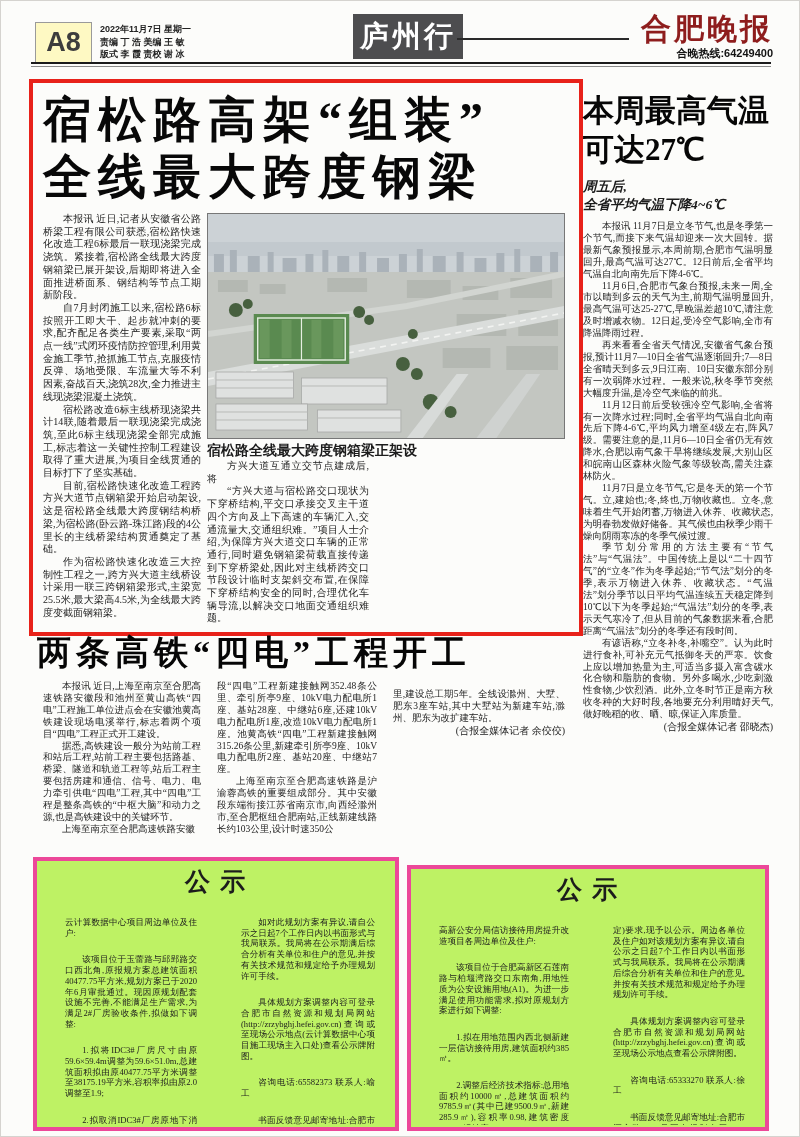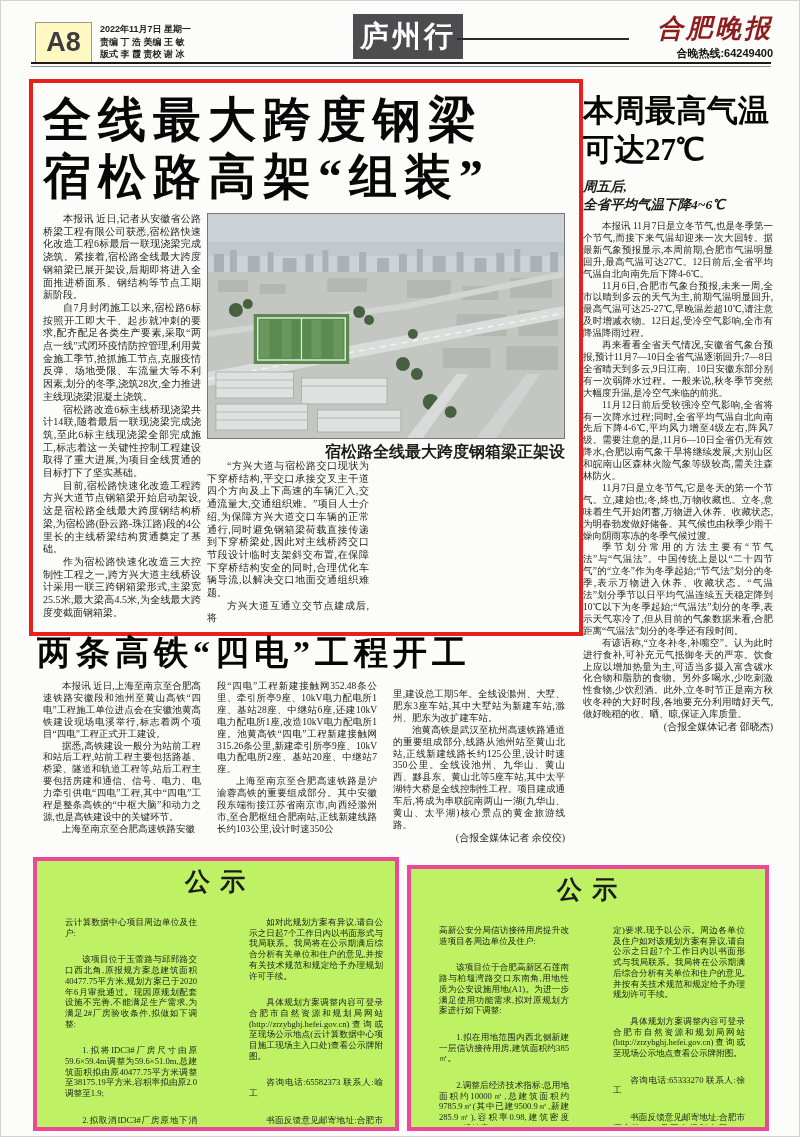--- a/index.html
+++ b/index.html
@@ -11,36 +11,36 @@
          display:flex;align-items:center;justify-content:center;
          font-family:"Liberation Sans",sans-serif;font-weight:bold;font-size:27px;color:#3d3d3d;}
   .meta{left:99px;top:22px;width:240px;font-family:"Liberation Sans",sans-serif;
         font-size:9px;line-height:12.5px;font-weight:bold;color:#222;}
   .meta p{margin:0;text-indent:0;}
   .sectionbox{left:352px;top:13px;width:110px;height:45px;background:#4d4d4f;color:#fff;
               display:flex;align-items:center;justify-content:center;
               font-weight:bold;font-size:29px;letter-spacing:3px;}
   .ruleMid{left:456px;top:37px;width:172px;height:2px;background:#2a2a2a;}
   .masthead{left:620px;top:13px;width:152px;text-align:right;color:#8e1d1d;
-            font-weight:bold;font-size:26px;line-height:30px;letter-spacing:3px;
-            font-style:italic;}
+            font-weight:bold;font-size:30px;line-height:30px;letter-spacing:3px;
+            }
   .hotline{left:620px;top:45px;width:152px;text-align:right;
            font-family:"Liberation Sans",sans-serif;font-size:11px;font-weight:bold;color:#131313;}
   .ruleHeader{left:30px;top:61px;width:740px;height:2px;background:#1b1b1b;}
   .ruleHeader2{left:30px;top:65px;width:740px;height:1px;background:#8a8a8a;}
   
   .hlbox{left:28px;top:78px;width:546px;height:549px;border:4px solid #e8221a;background:transparent;}
   .mainHead{left:42px;top:90px;width:525px;font-weight:bold;font-size:48px;line-height:57px;
             letter-spacing:7px;color:#080808;}
   .bodycol{font-size:10px;line-height:12.7px;text-align:justify;overflow:hidden;}
   .bodycol p{margin:0;text-indent:2em;}
   .cont p:first-child{text-indent:0;}
   .mcol1{left:42px;top:212px;width:158px;height:410px;}
   .photo{left:206px;top:212px;width:358px;height:226px;border:1px solid #777;box-sizing:border-box;}
-  .caption{left:206px;top:441px;width:358px;text-align:right;font-weight:bold;font-size:16px;}
+  .caption{left:206px;top:441px;width:358px;text-align:left;font-weight:bold;font-size:14px;}
   .mcol2{left:206px;top:459px;width:162px;height:164px;}
   .mcol3{left:390px;top:459px;width:174px;height:164px;}
   .byline{text-align:right;text-indent:0 !important;font-size:10px;}
   
   .railHead{left:36px;top:629px;width:540px;font-weight:bold;font-size:34px;letter-spacing:5px;color:#060606;}
   .rcol1{left:42px;top:680px;width:158px;height:172px;}
   .rcol2{left:216px;top:680px;width:160px;height:172px;}
   .rcol3{left:392px;top:680px;width:172px;height:172px;margin-top:8px;}
   .rcol1,.rcol2,.rcol3{font-size:9.5px;line-height:11.9px;}
   
@@ -49,21 +49,21 @@
   .wBody{left:582px;top:220px;width:190px;height:624px;font-size:9.5px;line-height:11.9px;}
   
   .noticebox{border:4px solid #ec4899;background:#bef264;box-sizing:border-box;}
   .n1{left:32px;top:856px;width:366px;height:274px;}
   .n2{left:406px;top:864px;width:362px;height:266px;}
   .ntitle{position:absolute;left:0;top:4px;width:100%;text-align:center;
           font-weight:bold;font-size:25px;letter-spacing:2px;}
   .ncol{position:absolute;font-size:8.6px;line-height:10.7px;text-align:justify;overflow:hidden;}
   .ncol p{margin:16px;text-indent:2em;}
   .n1 .nc1{left:12px;top:40px;width:164px;height:224px;}
-  .n1 .nc2{left:196px;top:40px;width:166px;height:224px;}
+  .n1 .nc2{left:188px;top:40px;width:166px;height:224px;}
   .n2 .nc1{left:12px;top:40px;width:162px;height:216px;}
   .n2 .nc2{left:186px;top:40px;width:164px;height:216px;}
   .sig{text-align:right;text-indent:0 !important;font-weight:bold;}
 </style>
 </head>
 <body>
 
 <div class="page">
 
   <div class="abs a8box">
@@ -79,27 +79,27 @@
   </div>
   <div class="abs ruleMid"></div>
   <div class="abs masthead">合肥晚报</div>
   <div class="abs hotline">合晚热线:64249400</div>
   <div class="abs ruleHeader"></div>
   <div class="abs ruleHeader2"></div>
 
   <div class="abs hlbox"></div>
 
   <div class="abs mainHead">
+    <div>宿松路高架“组装”</div>
     <div>全线最大跨度钢梁</div>
-    <div>宿松路高架“组装”</div>
   </div>
 
   <div class="abs bodycol mcol1">
       <p>本报讯 近日,记者从安徽省公路桥梁工程有限公司获悉,宿松路快速化改造工程6标最后一联现浇梁完成浇筑。紧接着,宿松路全线最大跨度钢箱梁已展开架设,后期即将进入全面推进桥面系、钢结构等节点工期新阶段。</p>
-      <p>自7月封闭施工以来,宿松路6标按照开工即大干、起步就冲刺的要求,配齐配足各类生产要素,采取“两点一线”式闭环疫情防控管理,利用黄金施工季节,抢抓施工节点,克服疫情反弹、场地受限、车流量大等不利因素,划分的冬季,浇筑28次,全力推进主线现浇梁混凝土浇筑。</p>
+      <p>自7月封闭施工以来,宿松路6标按照开工即大干、起步就冲刺的要求,配齐配足各类生产要素,采取“两点一线”式闭环疫情防控管理,利用黄金施工季节,抢抓施工节点,克服疫情反弹、场地受限、车流量大等不利因素,奋战百天,浇筑28次,全力推进主线现浇梁混凝土浇筑。</p>
       <p>宿松路改造6标主线桥现浇梁共计14联,随着最后一联现浇梁完成浇筑,至此6标主线现浇梁全部完成施工,标志着这一关键性控制工程建设取得了重大进展,为项目全线贯通的目标打下了坚实基础。</p>
       <p>目前,宿松路快速化改造工程跨方兴大道节点钢箱梁开始启动架设,这是宿松路全线最大跨度钢结构桥梁,为宿松路(卧云路-珠江路)段的4公里长的主线桥梁结构贯通奠定了基础。</p>
       <p>作为宿松路快速化改造三大控制性工程之一,跨方兴大道主线桥设计采用一联三跨钢箱梁形式,主梁宽25.5米,最大梁高4.5米,为全线最大跨度变截面钢箱梁。</p>
     </div>
 
   <div class="abs photo">
     <svg width="100%" height="100%" viewBox="0 0 358 224" preserveAspectRatio="none">
       <rect x="0" y="0" width="358" height="60" fill="#ccd2d6"></rect>
       <rect x="0" y="28" width="358" height="14" fill="#c2c9ce"></rect>
       <g fill="#aab2b9">
@@ -173,22 +173,22 @@
           <circle cx="244" cy="198" r="6"></circle>
           <circle cx="206" cy="120" r="5"></circle>
       </g>
       <path d="M200,224 L250,160 L262,160 L216,224 Z" fill="#d8dbd9"></path>
       <path d="M270,224 L320,160 L334,160 L290,224 Z" fill="#cfd2d0"></path>
     </svg>
   </div>
   <div class="abs caption">宿松路全线最大跨度钢箱梁正架设</div>
 
   <div class="abs bodycol mcol2">
+      <p>方兴大道互通立交节点建成后,将</p>
       <p>“方兴大道与宿松路交口现状为下穿桥结构,平交口承接交叉主干道四个方向及上下高速的车辆汇入,交通流量大,交通组织难。”项目人士介绍,为保障方兴大道交口车辆的正常通行,同时避免钢箱梁荷载直接传递到下穿桥梁处,因此对主线桥跨交口节段设计临时支架斜交布置,在保障下穿桥结构安全的同时,合理优化车辆导流,以解决交口地面交通组织难题。</p>
-      <p>方兴大道互通立交节点建成后,将</p>
     </div>
 
   <div class="abs wHead">
     <div>本周最高气温</div>
     <div>可达27℃</div>
   </div>
   <div class="abs wSub">
     <div>周五后,</div>
     <div>全省平均气温下降4~6℃</div>
   </div>
@@ -211,21 +211,20 @@
       <p>据悉,高铁建设一般分为站前工程和站后工程,站前工程主要包括路基、桥梁、隧道和轨道工程等,站后工程主要包括房建和通信、信号、电力、电力牵引供电“四电”工程,其中“四电”工程是整条高铁的“中枢大脑”和动力之源,也是高铁建设中的关键环节。</p>
       <p>上海至南京至合肥高速铁路安徽</p>
     </div>
   <div class="abs bodycol rcol2 cont">
       <p>段“四电”工程新建接触网352.48条公里、牵引所亭9座、10kV电力配电所1座、基站28座、中继站6座,还建10kV电力配电所1座,改造10kV电力配电所1座。池黄高铁“四电”工程新建接触网315.26条公里,新建牵引所亭9座、10kV电力配电所2座、基站20座、中继站7座。</p>
       <p>上海至南京至合肥高速铁路是沪渝蓉高铁的重要组成部分。其中安徽段东端衔接江苏省南京市,向西经滁州市,至合肥枢纽合肥南站,正线新建线路长约103公里,设计时速350公</p>
     </div>
   <div class="abs bodycol rcol3">
     <div class="cont">
         <p>里,建设总工期5年。全线设滁州、大墅、肥东3座车站,其中大墅站为新建车站,滁州、肥东为改扩建车站。</p>
-        <p>池黄高铁是武汉至杭州高速铁路通道的重要组成部分,线路从池州站至黄山北站,正线新建线路长约125公里,设计时速350公里。全线设池州、九华山、黄山西、黟县东、黄山北等5座车站,其中太平湖特大桥是全线控制性工程。项目建成通车后,将成为串联皖南两山一湖(九华山、黄山、太平湖)核心景点的黄金旅游线路。</p>
       </div>
     <p class="byline">(合报全媒体记者 余佼佼)</p>
   </div>
 
   <div class="abs noticebox n1">
     <div class="ntitle">公  示</div>
     <div class="ncol nc1 cont">
         <p>云计算数据中心项目周边单位及住户:</p>
         <p>该项目位于玉蕾路与邱郢路交口西北角,原报规方案总建筑面积40477.75平方米,规划方案已于2020年6月审批通过。现因原规划配套设施不完善,不能满足生产需求,为满足2#厂房验收条件,拟做如下调整:</p>
         <p>1.拟将IDC3#厂房尺寸由原59.6×59.4m调整为59.6×51.0m,总建筑面积拟由原40477.75平方米调整至38175.19平方米,容积率拟由原2.0调整至1.9;</p>

